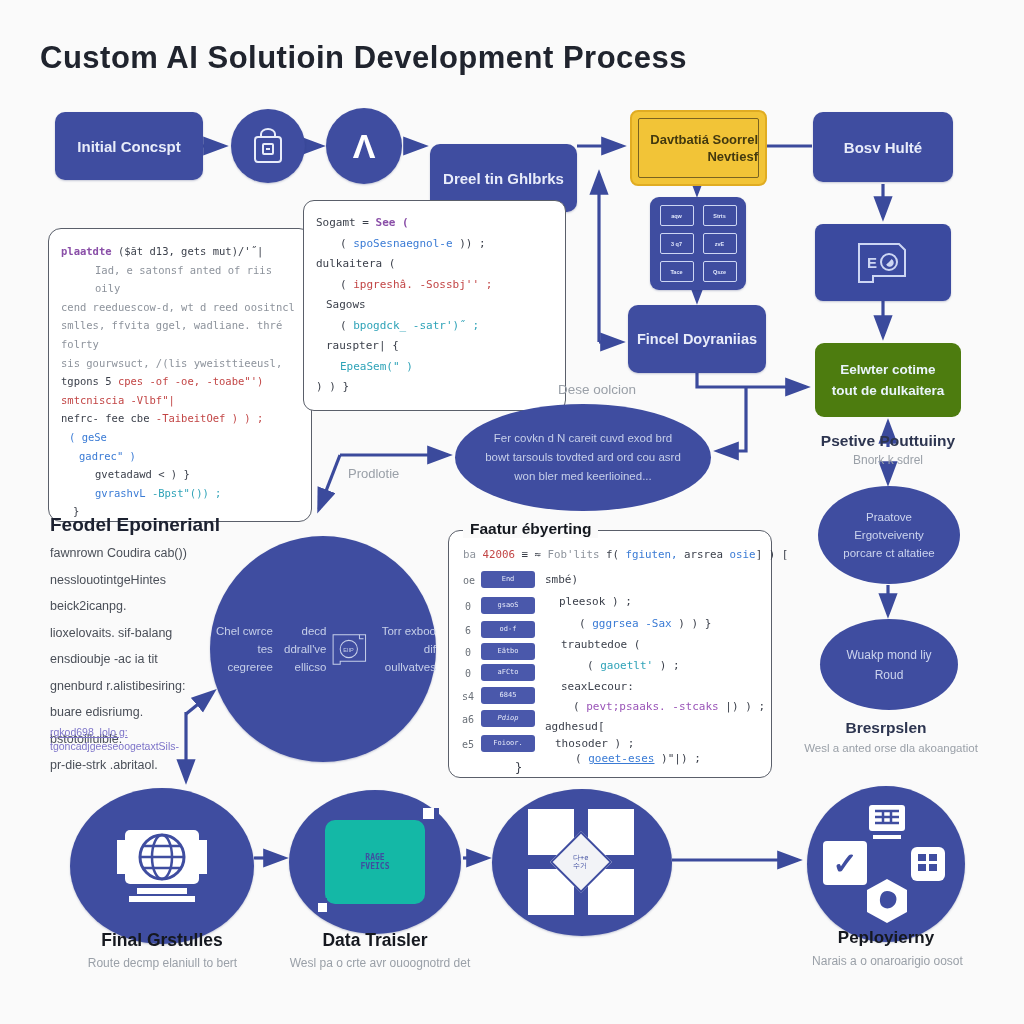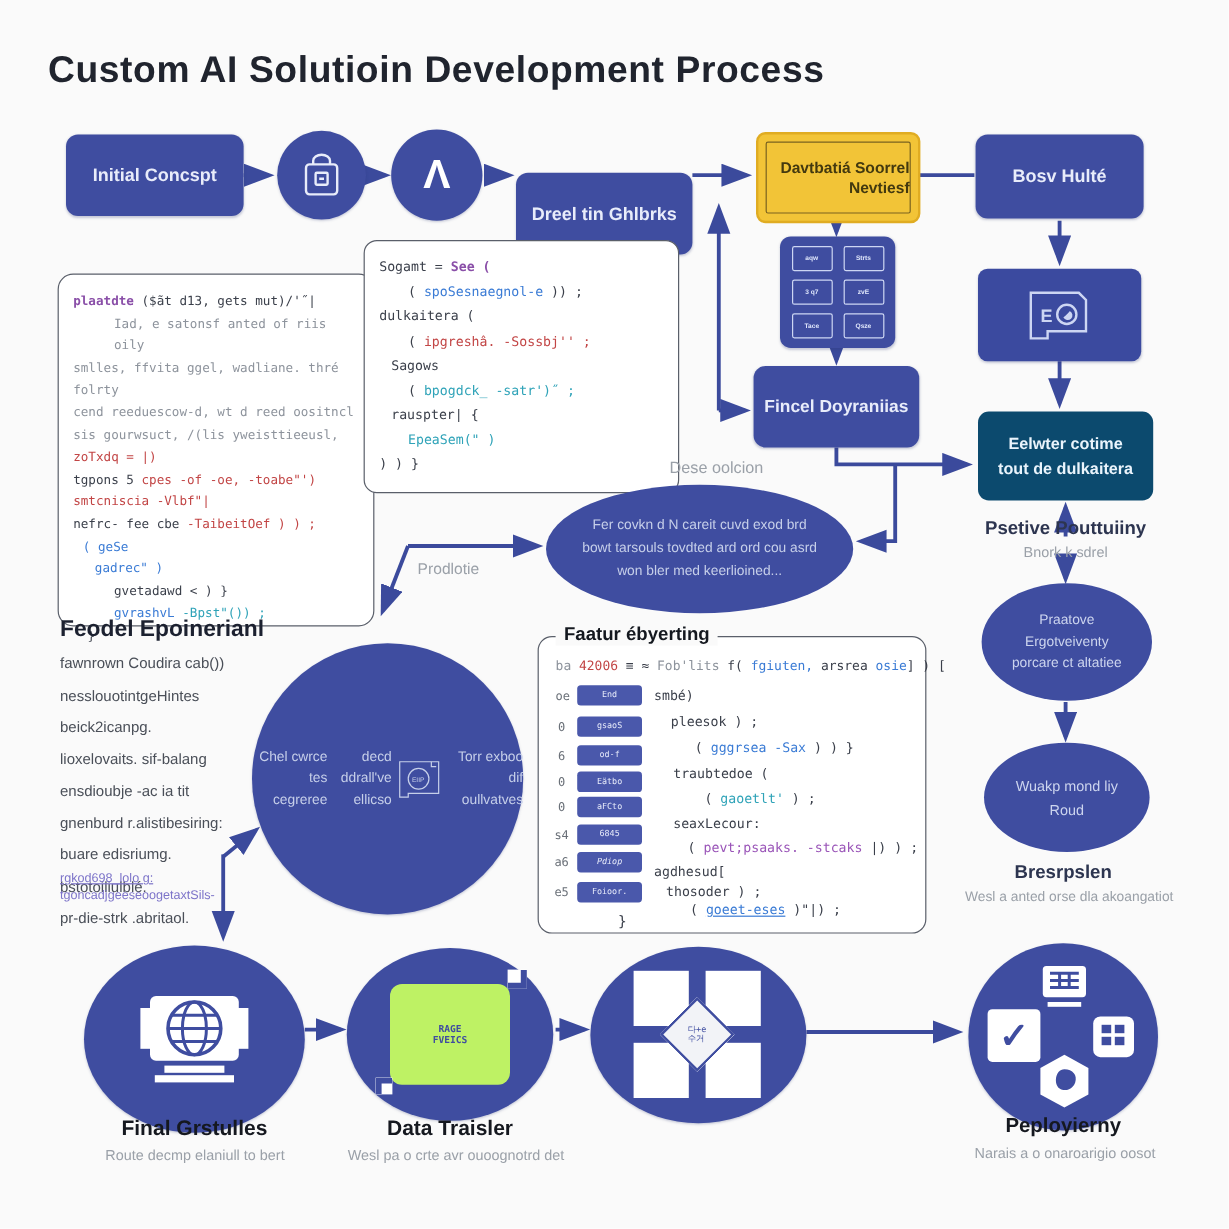--- a/index.html
+++ b/index.html
@@ -132,21 +132,21 @@
     <svg width="64" height="50" viewBox="0 0 64 50">
       <g stroke="#cdd6f3" stroke-width="2" fill="none">
         <path d="M8 6 h40 l6 6 v26 h-32 v6 h-14 z"></path>
         <circle cx="38" cy="24" r="8"></circle>
         <path d="M36 26 a3 3 0 1 0 4 -4" fill="#cdd6f3"></path>
       </g>
       <text x="16" y="30" fill="#cdd6f3" font-size="15" font-weight="bold">E</text>
     </svg>
   </div>
 
-  <div class="abs" style="left:815px;top:343px;width:146px;height:74px;background:#0c4a6e;border-radius:9px;
+  <div class="abs" style="left:815px;top:343px;width:146px;height:74px;background:#4d7c0f;border-radius:9px;
        display:flex;flex-direction:column;align-items:center;justify-content:center;text-align:center;
        color:#eaf4fc;font-weight:600;font-size:13.5px;line-height:21px;">
     <div>Eelwter cotime</div>
     <div>tout de dulkaitera</div>
   </div>
 
   <div class="abs boldlab" style="left:800px;top:432px;width:176px;font-size:15.5px;">Psetive Pouttuiiny</div>
   <div class="abs graycap" style="left:800px;top:453px;width:176px;text-align:center;font-size:12px;">Bnork k sdrel</div>
 
   <div class="abs ellipse" style="left:818px;top:486px;width:142px;height:98px;font-size:11.5px;line-height:18px;">
@@ -159,24 +159,23 @@
     <div>Wuakp mond liy</div>
     <div>Roud</div>
   </div>
 
   <div class="abs boldlab" style="left:806px;top:719px;width:160px;font-size:15.5px;">Bresrpslen</div>
   <div class="abs graycap" style="left:786px;top:742px;width:210px;text-align:center;font-size:11.5px;">Wesl a anted orse dla akoangatiot</div>
 
   <div class="abs codebox" style="left:48px;top:228px;width:238px;height:266px;padding:13px 12px;font-size:10.5px;line-height:18.6px;">
     <div><span class="c-kw">plaatdte</span><span class="c-dark"> ($ãt d13, gets mut)/'˝|</span></div>
     <div class="c-gray" style="padding-left:34px;">Iad, e satonsf anted of riis oily</div>
+    <div class="c-gray">cend reeduescow-d, wt d reed oositncl</div>
     <div class="c-gray">smlles, ffvita ggel, wadliane. thré folrty</div>
-    <div class="c-gray">cend reeduescow-d, wt d reed oositncl</div>
     <div class="c-gray">sis gourwsuct, /(lis yweisttieeusl,</div>
-    <div class="c-red">zoTxdq = |)</div>
     <div><span class="c-dark">tgpons 5 </span><span class="c-red">cpes -of -oe, -toabe"')</span></div>
     <div class="c-red">smtcniscia -Vlbf"|</div>
     <div><span class="c-dark">nefrc- fee cbe </span><span class="c-red">-TaibeitOef ) ) ;</span></div>
     <div class="c-blue" style="padding-left:8px;">( geSe</div>
     <div class="c-blue" style="padding-left:18px;">gadrec" )</div>
     <div class="c-dark" style="padding-left:34px;">gvetadawd &lt; ) }</div>
     <div style="padding-left:34px;"><span class="c-blue">gvrashvL </span><span class="c-teal">-Bpst"()) ;</span></div>
     <div class="c-dark" style="padding-left:12px;">}</div>
   </div>
 
@@ -284,21 +283,21 @@
       <line x1="36" y1="26" x2="74" y2="26" stroke="#3f4da0" stroke-width="2.5"></line>
       <line x1="36" y1="48" x2="74" y2="48" stroke="#3f4da0" stroke-width="2.5"></line>
       <rect x="30" y="68" width="50" height="6" fill="#ffffff"></rect>
       <rect x="22" y="76" width="66" height="6" fill="#ffffff"></rect>
     </svg>
   </div>
   <div class="abs boldlab" style="left:62px;top:930px;width:200px;font-size:17.5px;color:#15181f;">Final Grstulles</div>
   <div class="abs graycap" style="left:50px;top:956px;width:225px;text-align:center;font-size:12px;">Route decmp elaniull to bert</div>
 
   <div class="abs ncirc" style="left:289px;top:790px;width:172px;height:144px;">
-    <div style="position:relative;width:100px;height:84px;background:#bef264;border-radius:10px;
+    <div style="position:relative;width:100px;height:84px;background:#14b8a6;border-radius:10px;
          display:flex;flex-direction:column;align-items:center;justify-content:center;">
       <span style="font-family:'DejaVu Sans Mono',monospace;font-size:8px;color:#3f4da0;font-weight:bold;">RAGE</span>
       <span style="font-family:'DejaVu Sans Mono',monospace;font-size:8px;color:#3f4da0;font-weight:bold;">FVEICS</span>
       <span style="position:absolute;right:-14px;top:-12px;width:16px;height:16px;background:#ffffff;
             box-shadow:inset -5px -5px 0 #3f4da0;"></span>
       <span style="position:absolute;left:-12px;bottom:-8px;width:14px;height:14px;background:#ffffff;
             box-shadow:inset 5px 5px 0 #3f4da0;"></span>
     </div>
   </div>
   <div class="abs boldlab" style="left:280px;top:930px;width:190px;font-size:17.5px;color:#15181f;">Data Traisler</div>

